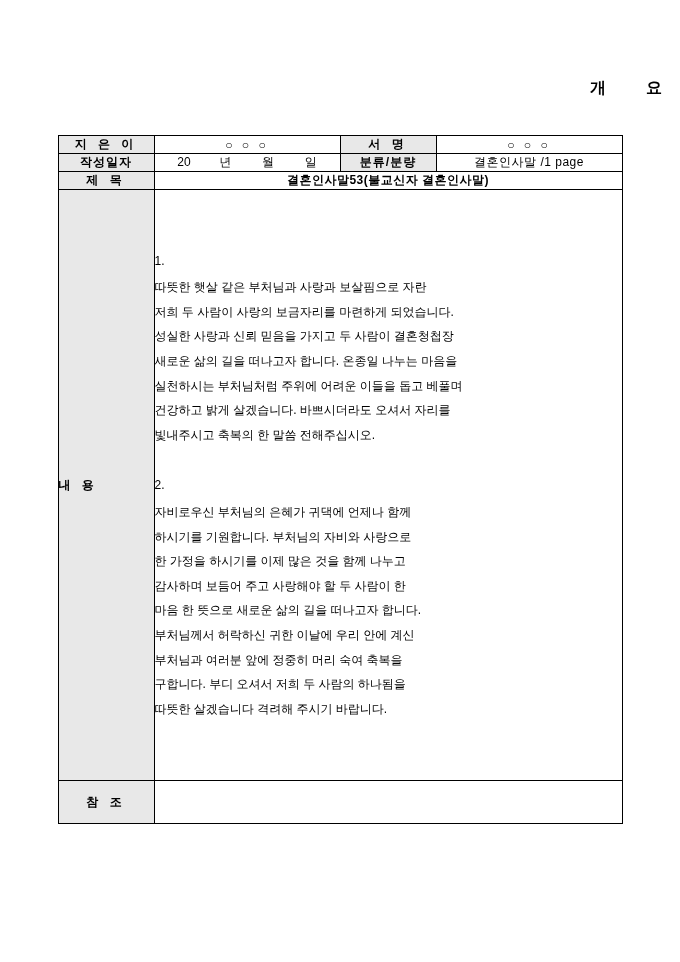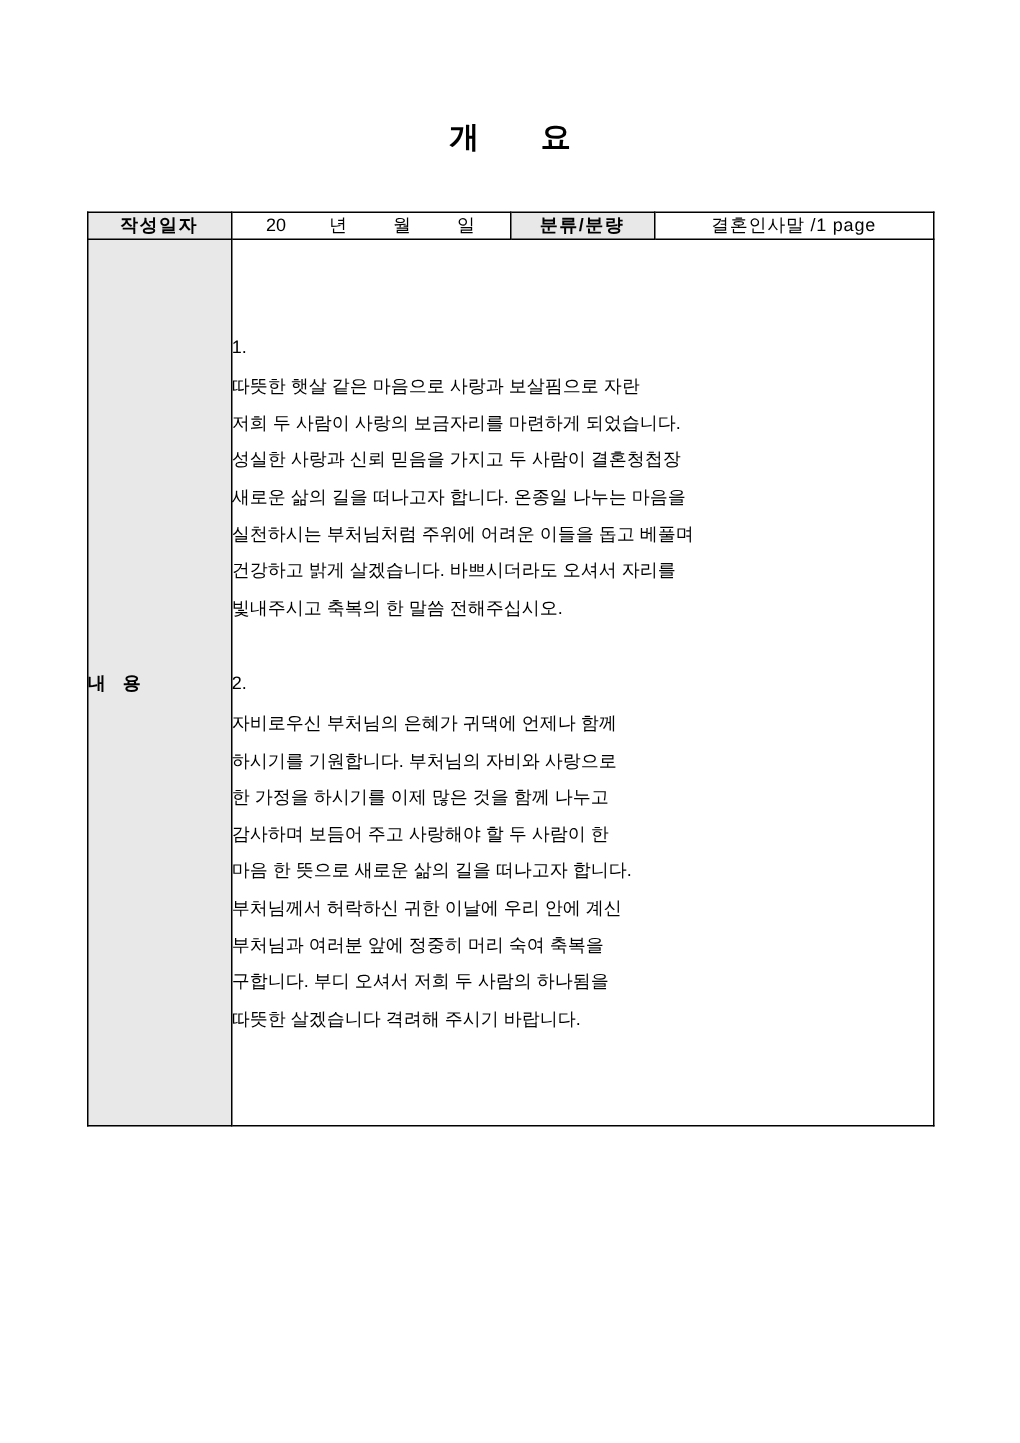--- a/index.html
+++ b/index.html
@@ -15,22 +15,22 @@
     position: relative;
   }
   .page {
     width: 680px;
     height: 962px;
     box-sizing: border-box;
     padding: 0;
     position: relative;
   }
   .doc-title {
-    text-align: center;
-    font-size: 20px;
+    text-align: right;
+    font-size: 16px;
     font-weight: bold;
     letter-spacing: 18px;
     padding-top: 78px;
     padding-left: 18px;
     font-family: "Liberation Serif", serif;
   }
   table.main {
     border-collapse: collapse;
     width: 564px;
     margin: 36px auto 0 auto;
@@ -130,39 +130,49 @@
 
   <table class="main">
     <colgroup>
       <col class="col-a">
       <col class="col-b">
       <col class="col-c">
       <col class="col-d">
     </colgroup>
     <tbody>
       <tr>
+        <td class="label-cell">지 은 이</td>
+        <td class="val-center">○ ○ ○</td>
+        <td class="label-cell">서      명</td>
+        <td class="val-center">○ ○ ○</td>
+      </tr>
+      <tr>
         <td class="label-cell nospace">작성일자</td>
         <td class="date-row">
           <span>20</span>
           <span class="sp1"></span>
           <span>년</span>
           <span class="sp2"></span>
           <span>월</span>
           <span class="sp2"></span>
           <span>일</span>
         </td>
         <td class="label-cell nospace">분류/분량</td>
         <td class="val-center" style="letter-spacing:0.5px;">결혼인사말 /1 page</td>
       </tr>
       <tr>
+        <td class="label-cell">제   목</td>
+        <td class="title-cell" colspan="3">결혼인사말53(불교신자 결혼인사말)</td>
+      </tr>
+      <tr>
         <td class="body-label">내     용</td>
         <td class="body-cell" colspan="3">
             <div class="para">
               <div class="num">1.</div>
-              <div>따뜻한 햇살 같은 마음으로 사랑과 보살핌으로 자란</div>
+              <div>따뜻한 햇살 같은 부처님과 사랑과 보살핌으로 자란</div>
               <div>저희 두 사람이 사랑의 보금자리를 마련하게 되었습니다.</div>
               <div>성실한 사랑과 신뢰 믿음을 가지고 두 사람이 결혼청첩장</div>
               <div>새로운 삶의 길을 떠나고자 합니다. 온종일 나누는 마음을</div>
               <div>실천하시는 부처님처럼 주위에 어려운 이들을 돕고 베풀며</div>
               <div>건강하고 밝게 살겠습니다. 바쁘시더라도 오셔서 자리를</div>
               <div>빛내주시고 축복의 한 말씀 전해주십시오.</div>
             </div>
             <div class="para">
               <div class="num">2.</div>
               <div>자비로우신 부처님의 은혜가 귀댁에 언제나 함께</div>
@@ -170,16 +180,20 @@
               <div>한 가정을 하시기를 이제 많은 것을 함께 나누고</div>
               <div>감사하며 보듬어 주고 사랑해야 할 두 사람이 한</div>
               <div>마음 한 뜻으로 새로운 삶의 길을 떠나고자 합니다.</div>
               <div>부처님께서 허락하신 귀한 이날에 우리 안에 계신</div>
               <div>부처님과 여러분 앞에 정중히 머리 숙여 축복을</div>
               <div>구합니다. 부디 오셔서 저희 두 사람의 하나됨을</div>
               <div>따뜻한 살겠습니다 격려해 주시기 바랍니다.</div>
             </div>
           </td>
       </tr>
+      <tr>
+        <td class="label-cell ref-cell">참     조</td>
+        <td class="val-left ref-cell" colspan="3"></td>
+      </tr>
     </tbody>
   </table>
 
 </div>
 
 </body></html>

